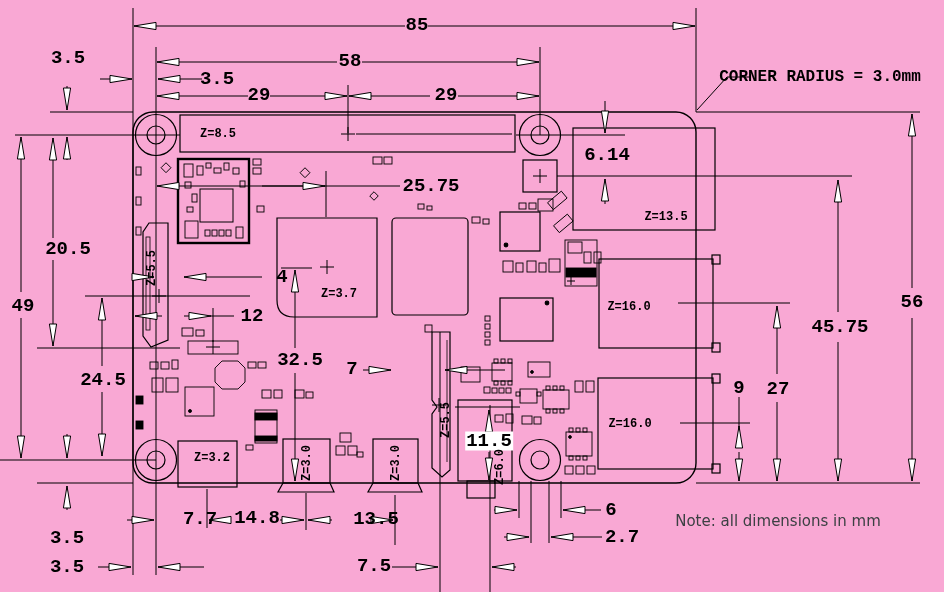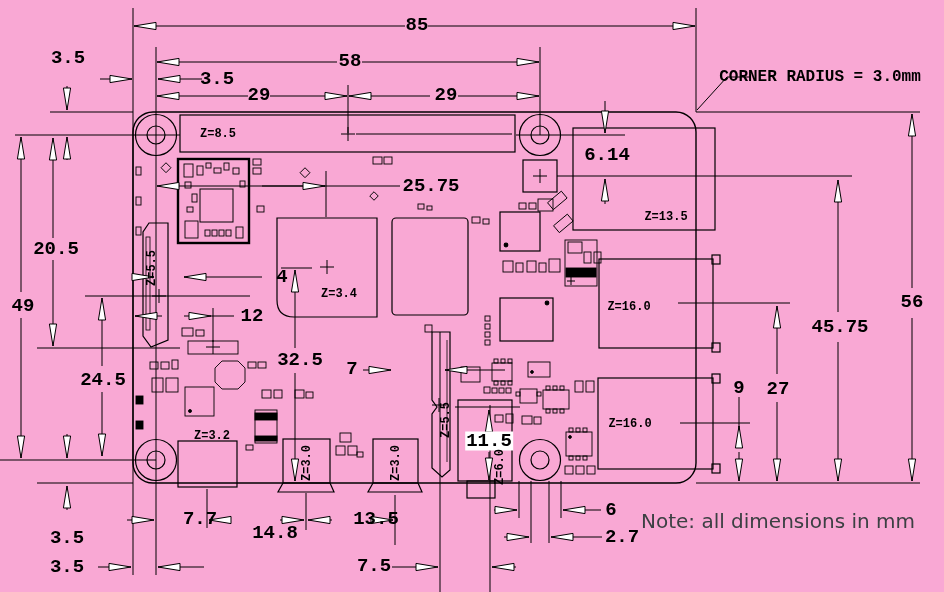--- a/index.html
+++ b/index.html
@@ -7,21 +7,21 @@
          font-family:"Liberation Mono",monospace;}
   #linework{position:absolute;left:0;top:0;}
   .lbl{position:absolute;transform:translate(-50%,-50%);white-space:nowrap;
        font-family:"Liberation Mono",monospace;font-weight:bold;color:#000;line-height:1;}
   .dim{font-size:19px;}
   .dimbg{background:#fff;padding:0 1px;}
   .z{font-size:12px;}
   .cr{font-size:16px;letter-spacing:0;}
   .rot{transform:translate(-50%,-50%) rotate(-90deg);}
   .note{font-family:"DejaVu Sans","Liberation Sans",sans-serif;font-weight:400;
-        font-size:20px;color:#3c4043;}
+        font-size:15px;color:#3c4043;}
 </style>
 </head>
 <body>
 
 <div id="stage">
 <svg id="linework" width="944" height="592" viewBox="0 0 944 592" fill="none" stroke="#000" stroke-width="1">
   <defs>
     <marker id="arr" viewBox="0 0 24 10" refX="23" refY="5" markerWidth="24" markerHeight="10" orient="auto" markerUnits="userSpaceOnUse">
       <path d="M23,5 L1,1.4 L1,8.6 Z" fill="#fff" stroke="#000" stroke-width="1"></path>
     </marker>
@@ -337,45 +337,45 @@
 <div id="labels">
       <span class="lbl dim" style="left: 417px; top: 25px;">85</span>
       <span class="lbl dim" style="left: 350px; top: 61px;">58</span>
       <span class="lbl dim" style="left: 68px; top: 58px;">3.5</span>
       <span class="lbl dim" style="left: 217px; top: 79px;">3.5</span>
       <span class="lbl dim" style="left: 259px; top: 95px;">29</span>
       <span class="lbl dim" style="left: 446px; top: 95px;">29</span>
       <span class="lbl dim" style="left: 431px; top: 186px;">25.75</span>
       <span class="lbl dim" style="left: 607px; top: 155px;">6.14</span>
       <span class="lbl cr" style="left: 820px; top: 77px;">CORNER RADIUS = 3.0mm</span>
-      <span class="lbl dim" style="left: 56px; top: 249px;">20.5</span>
+      <span class="lbl dim" style="left: 68px; top: 249px;">20.5</span>
       <span class="lbl dim" style="left: 23px; top: 306px;">49</span>
       <span class="lbl dim" style="left: 103px; top: 380px;">24.5</span>
       <span class="lbl dim" style="left: 282px; top: 277px;">4</span>
       <span class="lbl dim" style="left: 252px; top: 316px;">12</span>
       <span class="lbl dim" style="left: 300px; top: 360px;">32.5</span>
       <span class="lbl dim" style="left: 352px; top: 369px;">7</span>
       <span class="lbl dim dimbg" style="left: 489px; top: 441px;">11.5</span>
       <span class="lbl dim" style="left: 912px; top: 302px;">56</span>
       <span class="lbl dim" style="left: 840px; top: 327px;">45.75</span>
       <span class="lbl dim" style="left: 778px; top: 389px;">27</span>
       <span class="lbl dim" style="left: 739px; top: 388px;">9</span>
       <span class="lbl dim" style="left: 67px; top: 538px;">3.5</span>
       <span class="lbl dim" style="left: 67px; top: 567px;">3.5</span>
       <span class="lbl dim" style="left: 200px; top: 519px;">7.7</span>
-      <span class="lbl dim" style="left: 257px; top: 533px; margin-left: 18px;">14.8</span>
+      <span class="lbl dim" style="left: 257px; top: 518px;">14.8</span>
       <span class="lbl dim" style="left: 353px; top: 519px; padding-left: 46px;">13.5</span>
       <span class="lbl dim" style="left: 374px; top: 566px;">7.5</span>
       <span class="lbl dim" style="left: 611px; top: 510px;">6</span>
       <span class="lbl dim" style="left: 622px; top: 537px;">2.7</span>
       <span class="lbl note" style="left: 778px; top: 521px;">Note: all dimensions in mm</span>
       <span class="lbl z" style="left: 218px; top: 134px; text-align: right;">Z=8.5</span>
       <span class="lbl z rot" style="left: 152px; top: 268px;">Z=5.5</span>
-      <span class="lbl z" style="left: 339px; top: 294px;">Z=3.4</span>
-      <span class="lbl z" style="left: 212px; top: 436px;">Z=3.2</span>
+      <span class="lbl z" style="left: 339px; top: 294px;">Z=3.7</span>
+      <span class="lbl z" style="left: 212px; top: 458px;">Z=3.2</span>
       <span class="lbl z rot" style="left: 307px; top: 463px;">Z=3.0</span>
       <span class="lbl z rot" style="left: 396px; top: 463px;">Z=3.0</span>
       <span class="lbl z rot" style="left: 446px; top: 420px;">Z=5.5</span>
       <span class="lbl z rot" style="left: 500px; top: 467px;">Z=6.0</span>
       <span class="lbl z" style="left: 666px; top: 217px; text-align: right;">Z=13.5</span>
       <span class="lbl z" style="left: 629px; top: 307px;">Z=16.0</span>
       <span class="lbl z" style="left: 630px; top: 424px;">Z=16.0</span>
     </div>
 </div>
 

